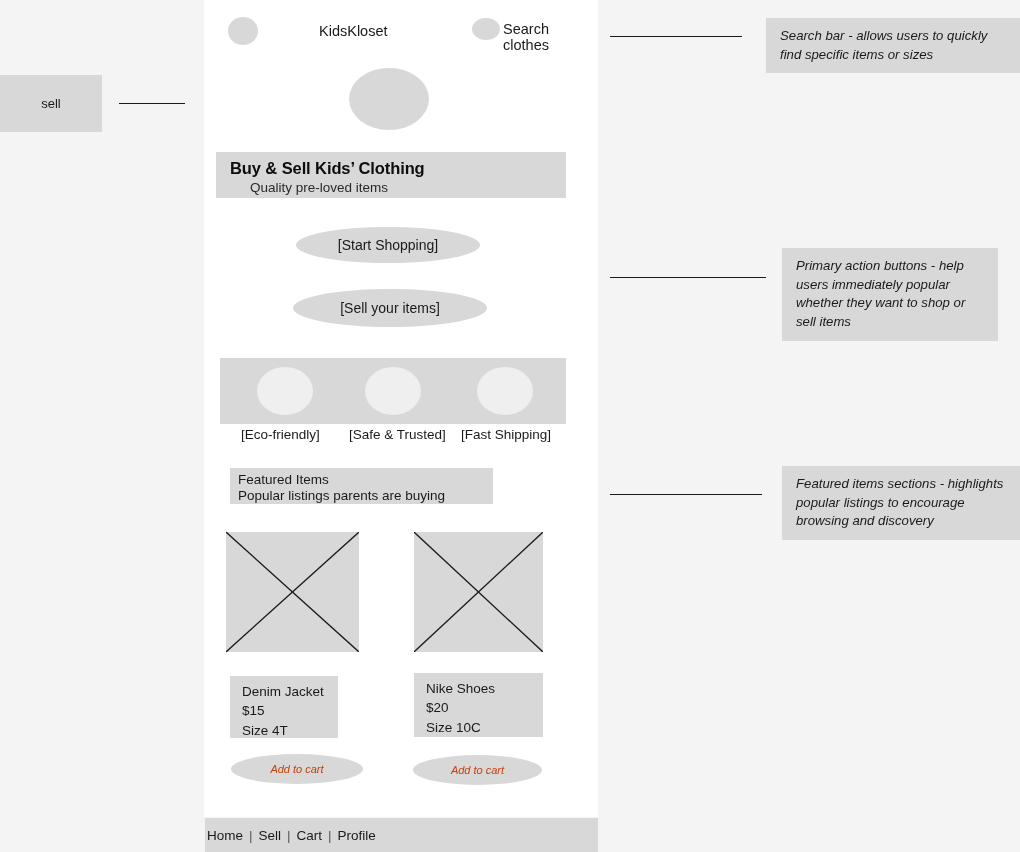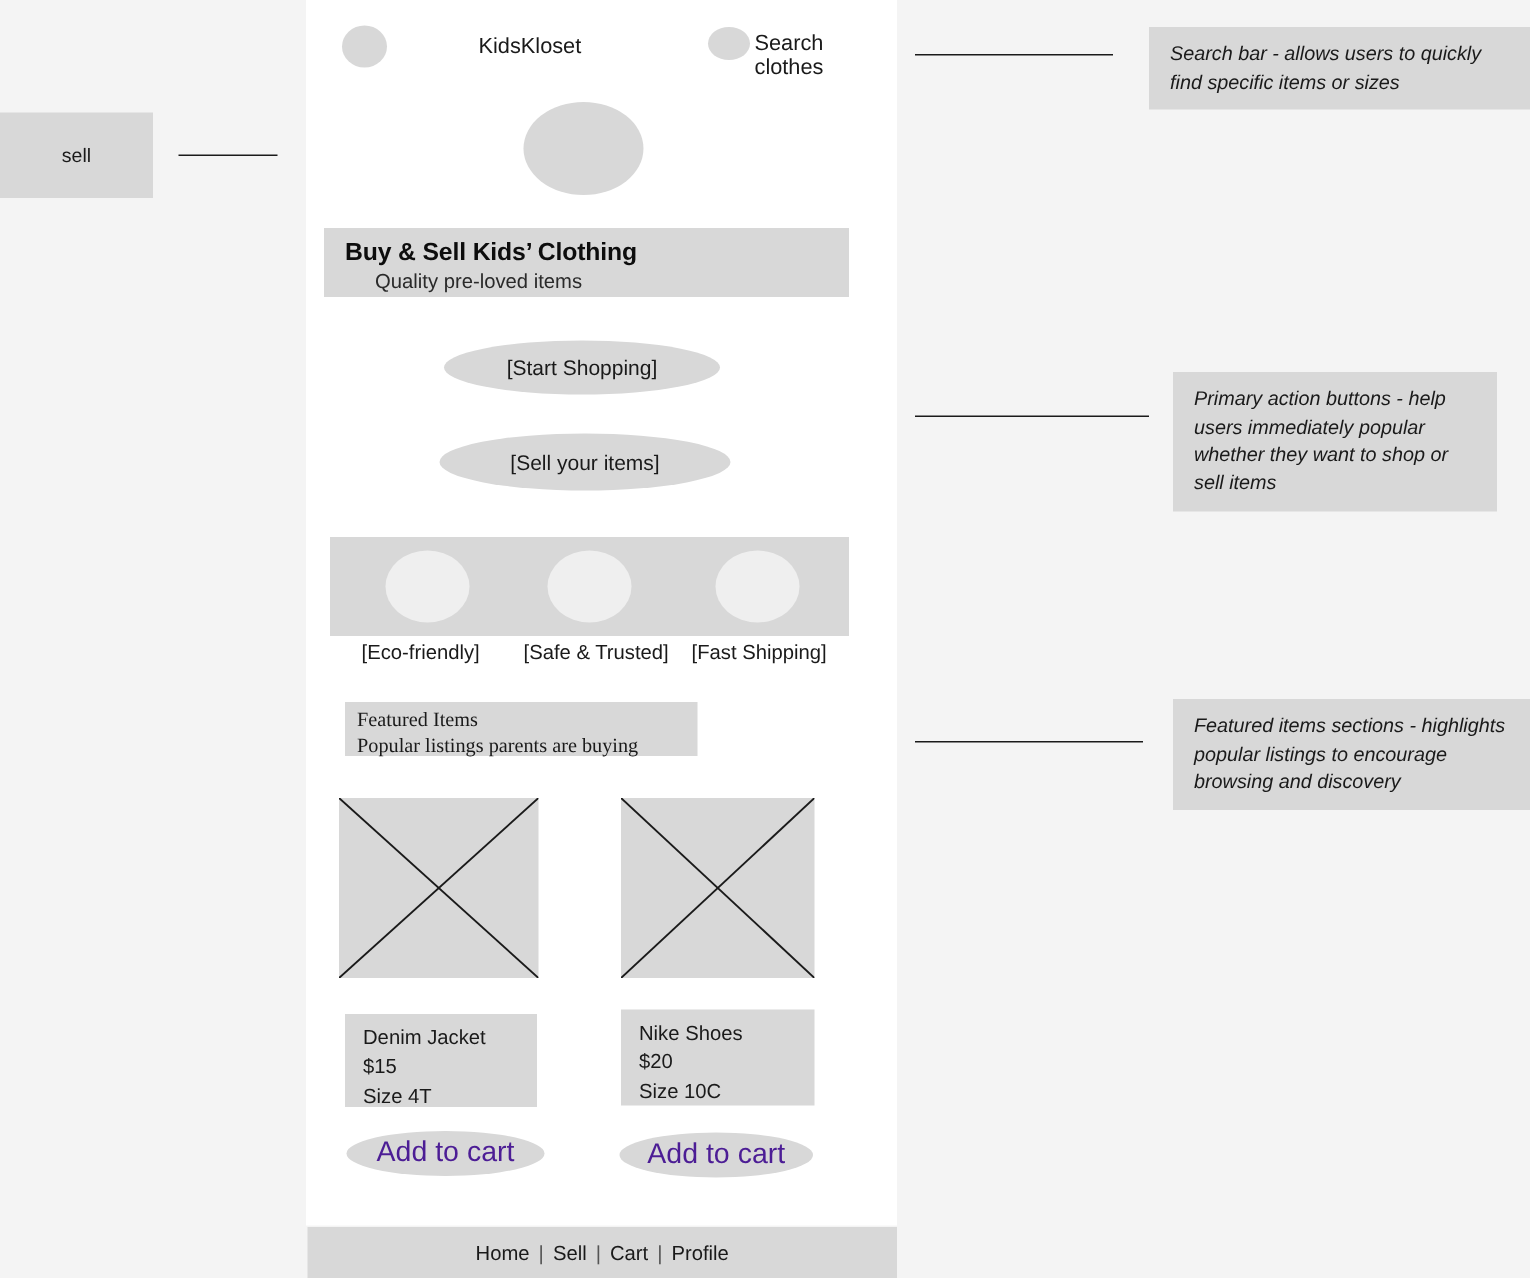--- a/index.html
+++ b/index.html
@@ -131,63 +131,62 @@
     white-space: nowrap;
   }
   .fl1 { left: 37px; width: 56px; }
   .fl2 { left: 145px; width: 56px; }
   .fl3 { left: 257px; width: 56px; }
 
   
   .featured-box {
     position: absolute;
     left: 26px; top: 468px;
-    width: 235px; height: 36px;
+    width: 263px; height: 36px;
     background: #d8d8d8;
     padding: 4px 0 0 8px;
-    font-family: Liberation Serif, serif;
   }
   .featured-title { font-size: 13.5px; color: #1a1a1a; }
   .featured-sub { font-size: 13.5px; color: #1a1a1a; margin-top: 1px; }
 
   
   .prod-img {
     position: absolute;
     background: #d8d8d8;
   }
   .prod-img svg { display: block; width: 100%; height: 100%; }
   .pi1 { left: 22px; top: 532px; width: 133px; height: 120px; }
   .pi2 { left: 210px; top: 532px; width: 129px; height: 120px; }
 
   .prod-info {
     position: absolute;
     background: #d8d8d8;
     padding: 6px 0 0 12px;
     font-size: 13.5px; color: #1a1a1a; line-height: 1.43;
   }
-  .pn1 { left: 26px; top: 676px; width: 128px; height: 62px; }
+  .pn1 { left: 26px; top: 676px; width: 108px; height: 62px; }
   .pn2 { left: 210px; top: 673px; width: 129px; height: 64px; }
 
   .cart-pill {
     position: absolute;
     background: #d8d8d8;
     border-radius: 50%;
     display: flex; align-items: center; justify-content: center;
-    font-size: 19px; color: #4c1d95;
+    font-size: 11px; color: #c2410c; font-style: italic;
   }
   .cp1 { left: 27px; top: 754px; width: 132px; height: 30px; }
   .cp2 { left: 209px; top: 755px; width: 129px; height: 30px; }
 
   
   .bottom-nav {
     position: absolute;
     left: 205px; top: 818px;
     width: 393px; height: 34px;
     background: #d8d8d8;
-    display: flex; align-items: center; justify-content: center;
+    display: flex; align-items: center; justify-content: flex-start;
     gap: 0px;
     font-size: 13.5px; color: #1a1a1a;
   }
   .nav-item { padding: 0 2px; }
   .nav-sep { padding: 0 4px; color: #555; }
 
   
   .anno {
     position: absolute;
     background: #d8d8d8;

